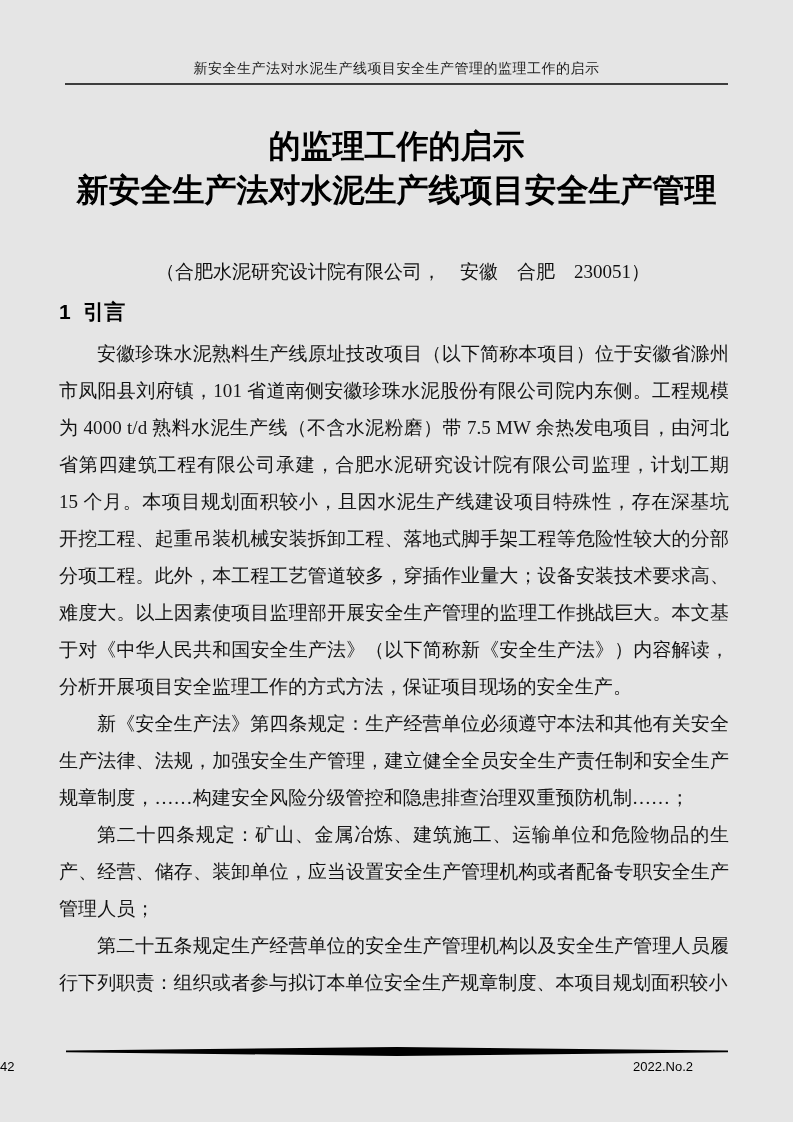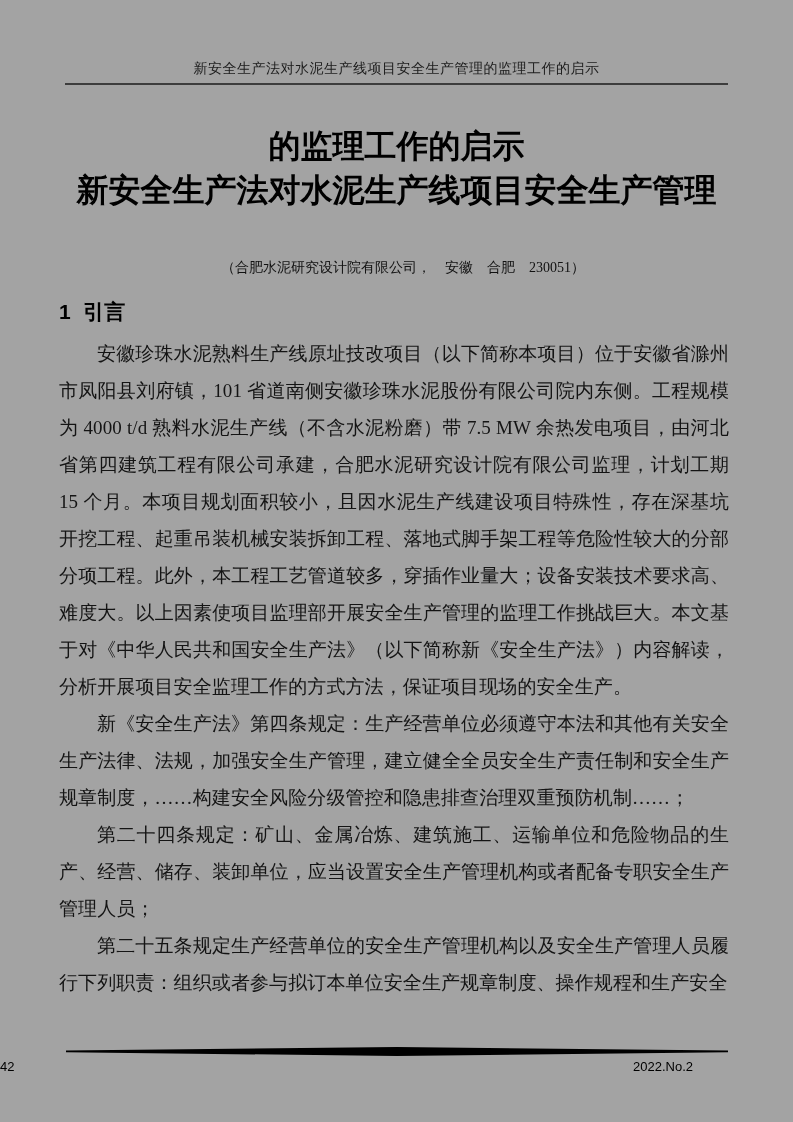--- a/index.html
+++ b/index.html
@@ -4,21 +4,21 @@
 <style>
   html, body {
     margin: 0;
     padding: 0;
     background: #ffffff;
   }
   .page {
     position: relative;
     width: 793px;
     height: 1122px;
-    background: #a3a3a3;
+    background: #e5e5e5;
     overflow: hidden;
     color: #111111;
   }
 
   
   .running-head {
     position: absolute;
     top: 60px;
     left: 65px;
     right: 65px;
@@ -61,21 +61,21 @@
     font-size: 18px;
     color: #111111;
   }
   .affiliation {
     position: absolute;
     top: 259px;
     left: 0;
     right: 0;
     text-align: center;
     font-family: "Liberation Serif", serif;
-    font-size: 14px;
+    font-size: 19px;
     color: #111111;
     margin-left: 13px;
   }
 
   
   .content {
     position: absolute;
     top: 298px;
     left: 59px;
     width: 670px;
@@ -171,21 +171,21 @@
       <span class="sec-num">1</span><span class="sec-text">引言</span>
     </div>
 
     <p class="first-after-head">安徽珍珠水泥熟料生产线原址技改项目（以下简称本项目）位于安徽省滁州市凤阳县刘府镇，101 省道南侧安徽珍珠水泥股份有限公司院内东侧。工程规模为 4000 t/d 熟料水泥生产线（不含水泥粉磨）带 7.5 MW 余热发电项目，由河北省第四建筑工程有限公司承建，合肥水泥研究设计院有限公司监理，计划工期 15 个月。本项目规划面积较小，且因水泥生产线建设项目特殊性，存在深基坑开挖工程、起重吊装机械安装拆卸工程、落地式脚手架工程等危险性较大的分部分项工程。此外，本工程工艺管道较多，穿插作业量大；设备安装技术要求高、难度大。以上因素使项目监理部开展安全生产管理的监理工作挑战巨大。本文基于对《中华人民共和国安全生产法》（以下简称新《安全生产法》）内容解读，分析开展项目安全监理工作的方式方法，保证项目现场的安全生产。</p>
 
 
     <p class="sec2-p1">新《安全生产法》第四条规定：生产经营单位必须遵守本法和其他有关安全生产法律、法规，加强安全生产管理，建立健全全员安全生产责任制和安全生产规章制度，……构建安全风险分级管控和隐患排查治理双重预防机制……；</p>
 
     <p>第二十四条规定：矿山、金属冶炼、建筑施工、运输单位和危险物品的生产、经营、储存、装卸单位，应当设置安全生产管理机构或者配备专职安全生产管理人员；</p>
 
-    <p>第二十五条规定生产经营单位的安全生产管理机构以及安全生产管理人员履行下列职责：组织或者参与拟订本单位安全生产规章制度、操作规程和生产安全</p>
+    <p>第二十五条规定生产经营单位的安全生产管理机构以及安全生产管理人员履行下列职责：组织或者参与拟订本单位安全生产规章制度、本项目规划面积较小</p>
 
   </div>
 
   <div class="footer-rule">
     <svg viewBox="0 0 662 9" preserveAspectRatio="none" aria-hidden="true">
       <polygon points="0,3.6 331,0 662,3.6 662,5.2 331,9 0,5.2" fill="#000000"></polygon>
     </svg>
   </div>
 
   <div class="footer-page-num">42</div>

